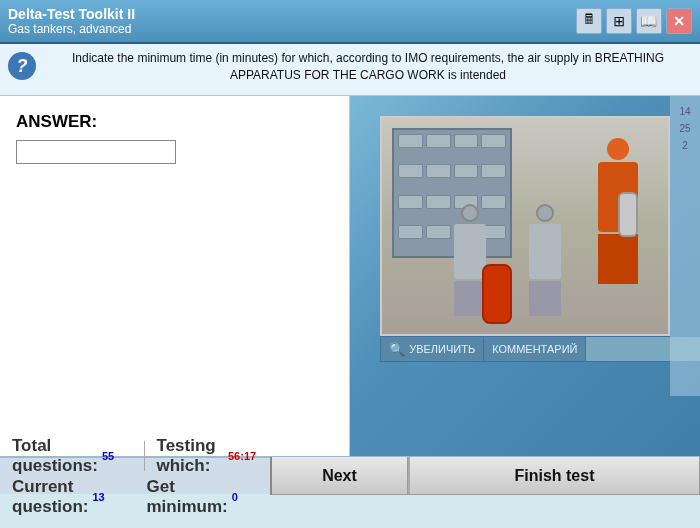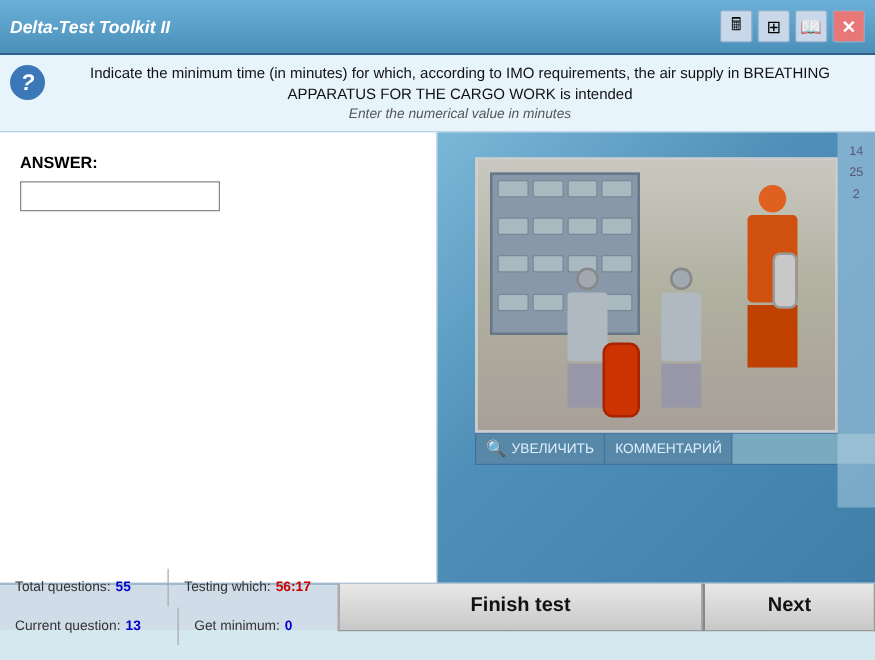--- a/index.html
+++ b/index.html
@@ -8,21 +8,21 @@
     
     #title-bar {
       background: linear-gradient(to bottom, #6ab0d8, #4a90b8);
       height: 44px;
       display: flex;
       align-items: center;
       justify-content: space-between;
       padding: 4px 8px;
       border-bottom: 2px solid #2a6090;
     }
-    #title-text { color: white; font-style: italic; }
+    #title-text { color: white; }
     #title-text .app-title { font-size: 14px; font-weight: bold; }
     #title-text .subtitle { font-size: 12px; }
     #title-icons { display: flex; gap: 4px; align-items: center; }
     .title-icon-btn {
       width: 26px; height: 26px; background: #c8d8e8; border: 1px solid #8aabcc;
       display: flex; align-items: center; justify-content: center; cursor: pointer;
       font-size: 14px; border-radius: 2px;
     }
     .title-icon-btn.close { background: #e87878; color: white; font-weight: bold; }
 
@@ -54,21 +54,21 @@
     }
 
     
     #left-panel {
       width: 350px;
       background: white;
       border-right: 1px solid #b0cce0;
       padding: 16px;
       flex-shrink: 0;
     }
-    #answer-label { font-weight: bold; font-size: 13px; margin-bottom: 8px; }
+    #answer-label { font-weight: bold; font-size: 17px; margin-bottom: 8px; }
     #answer-input {
       width: 160px; height: 24px;
       border: 1px solid #888; background: white;
       padding: 2px 4px; font-size: 12px;
     }
 
     
     #right-panel {
       flex: 1;
       background: linear-gradient(135deg, #7ab8d8 0%, #5090b8 40%, #4080a8 100%);
@@ -159,21 +159,21 @@
       border-top: 2px solid #a0b8cc;
       display: flex;
       align-items: center;
     }
     #stats-left {
       padding: 4px 12px;
       display: flex; flex-direction: column; gap: 1px;
       width: 270px;
     }
     .stat-row { display: flex; gap: 4px; align-items: center; }
-    .stat-label { color: #333; font-size: 11px; }
+    .stat-label { color: #333; font-size: 17px; font-weight: bold; }
     .stat-value { color: #0000cc; font-size: 11px; font-weight: bold; min-width: 30px; }
     .stat-value.timer { color: #cc0000; }
 
     #finish-btn {
       flex: 1;
       height: 38px;
       background: linear-gradient(to bottom, #e8e8e8, #c8c8c8);
       border: 1px solid #999; border-top: none;
       font-size: 16px; font-weight: bold; color: #111;
       cursor: pointer; text-align: center;
@@ -193,34 +193,34 @@
 
     
     .stat-divider { width: 1px; background: #aaa; height: 30px; margin: 0 8px; }
   </style>
 </head>
 <body>
 
 <div id="title-bar">
   <div id="title-text">
     <div class="app-title">Delta-Test Toolkit II</div>
+    <div class="subtitle">Gas tankers, advanced</div>
   </div>
   <div id="title-icons">
     <div class="title-icon-btn">🖩</div>
     <div class="title-icon-btn">⊞</div>
     <div class="title-icon-btn">📖</div>
     <div class="title-icon-btn close">✕</div>
   </div>
 </div>
 
 <div id="question-bar">
   <div id="question-icon">?</div>
   <div id="question-text">
     <div class="main-q">Indicate the minimum time (in minutes) for which, according to IMO requirements, the air supply in BREATHING APPARATUS FOR THE CARGO WORK is intended</div>
-    <div class="sub-q">Enter the numerical value in minutes</div>
   </div>
 </div>
 
 <div id="main-content">
 
   <div id="left-panel">
     <div id="answer-label">ANSWER:</div>
     <input type="text" id="answer-input" style="">
   </div>
 
@@ -303,15 +303,15 @@
     </div>
     <div class="stat-row">
       <span class="stat-label">Current question:</span>
       <span class="stat-value">13</span>
       <div class="stat-divider"></div>
       <span class="stat-label">Get minimum:</span>
       <span class="stat-value">0</span>
     </div>
   </div>
 
+  <button id="next-btn">Next</button>
   <button id="finish-btn">Finish test</button>
-  <button id="next-btn">Next</button>
 </div>
 
 </body></html>

